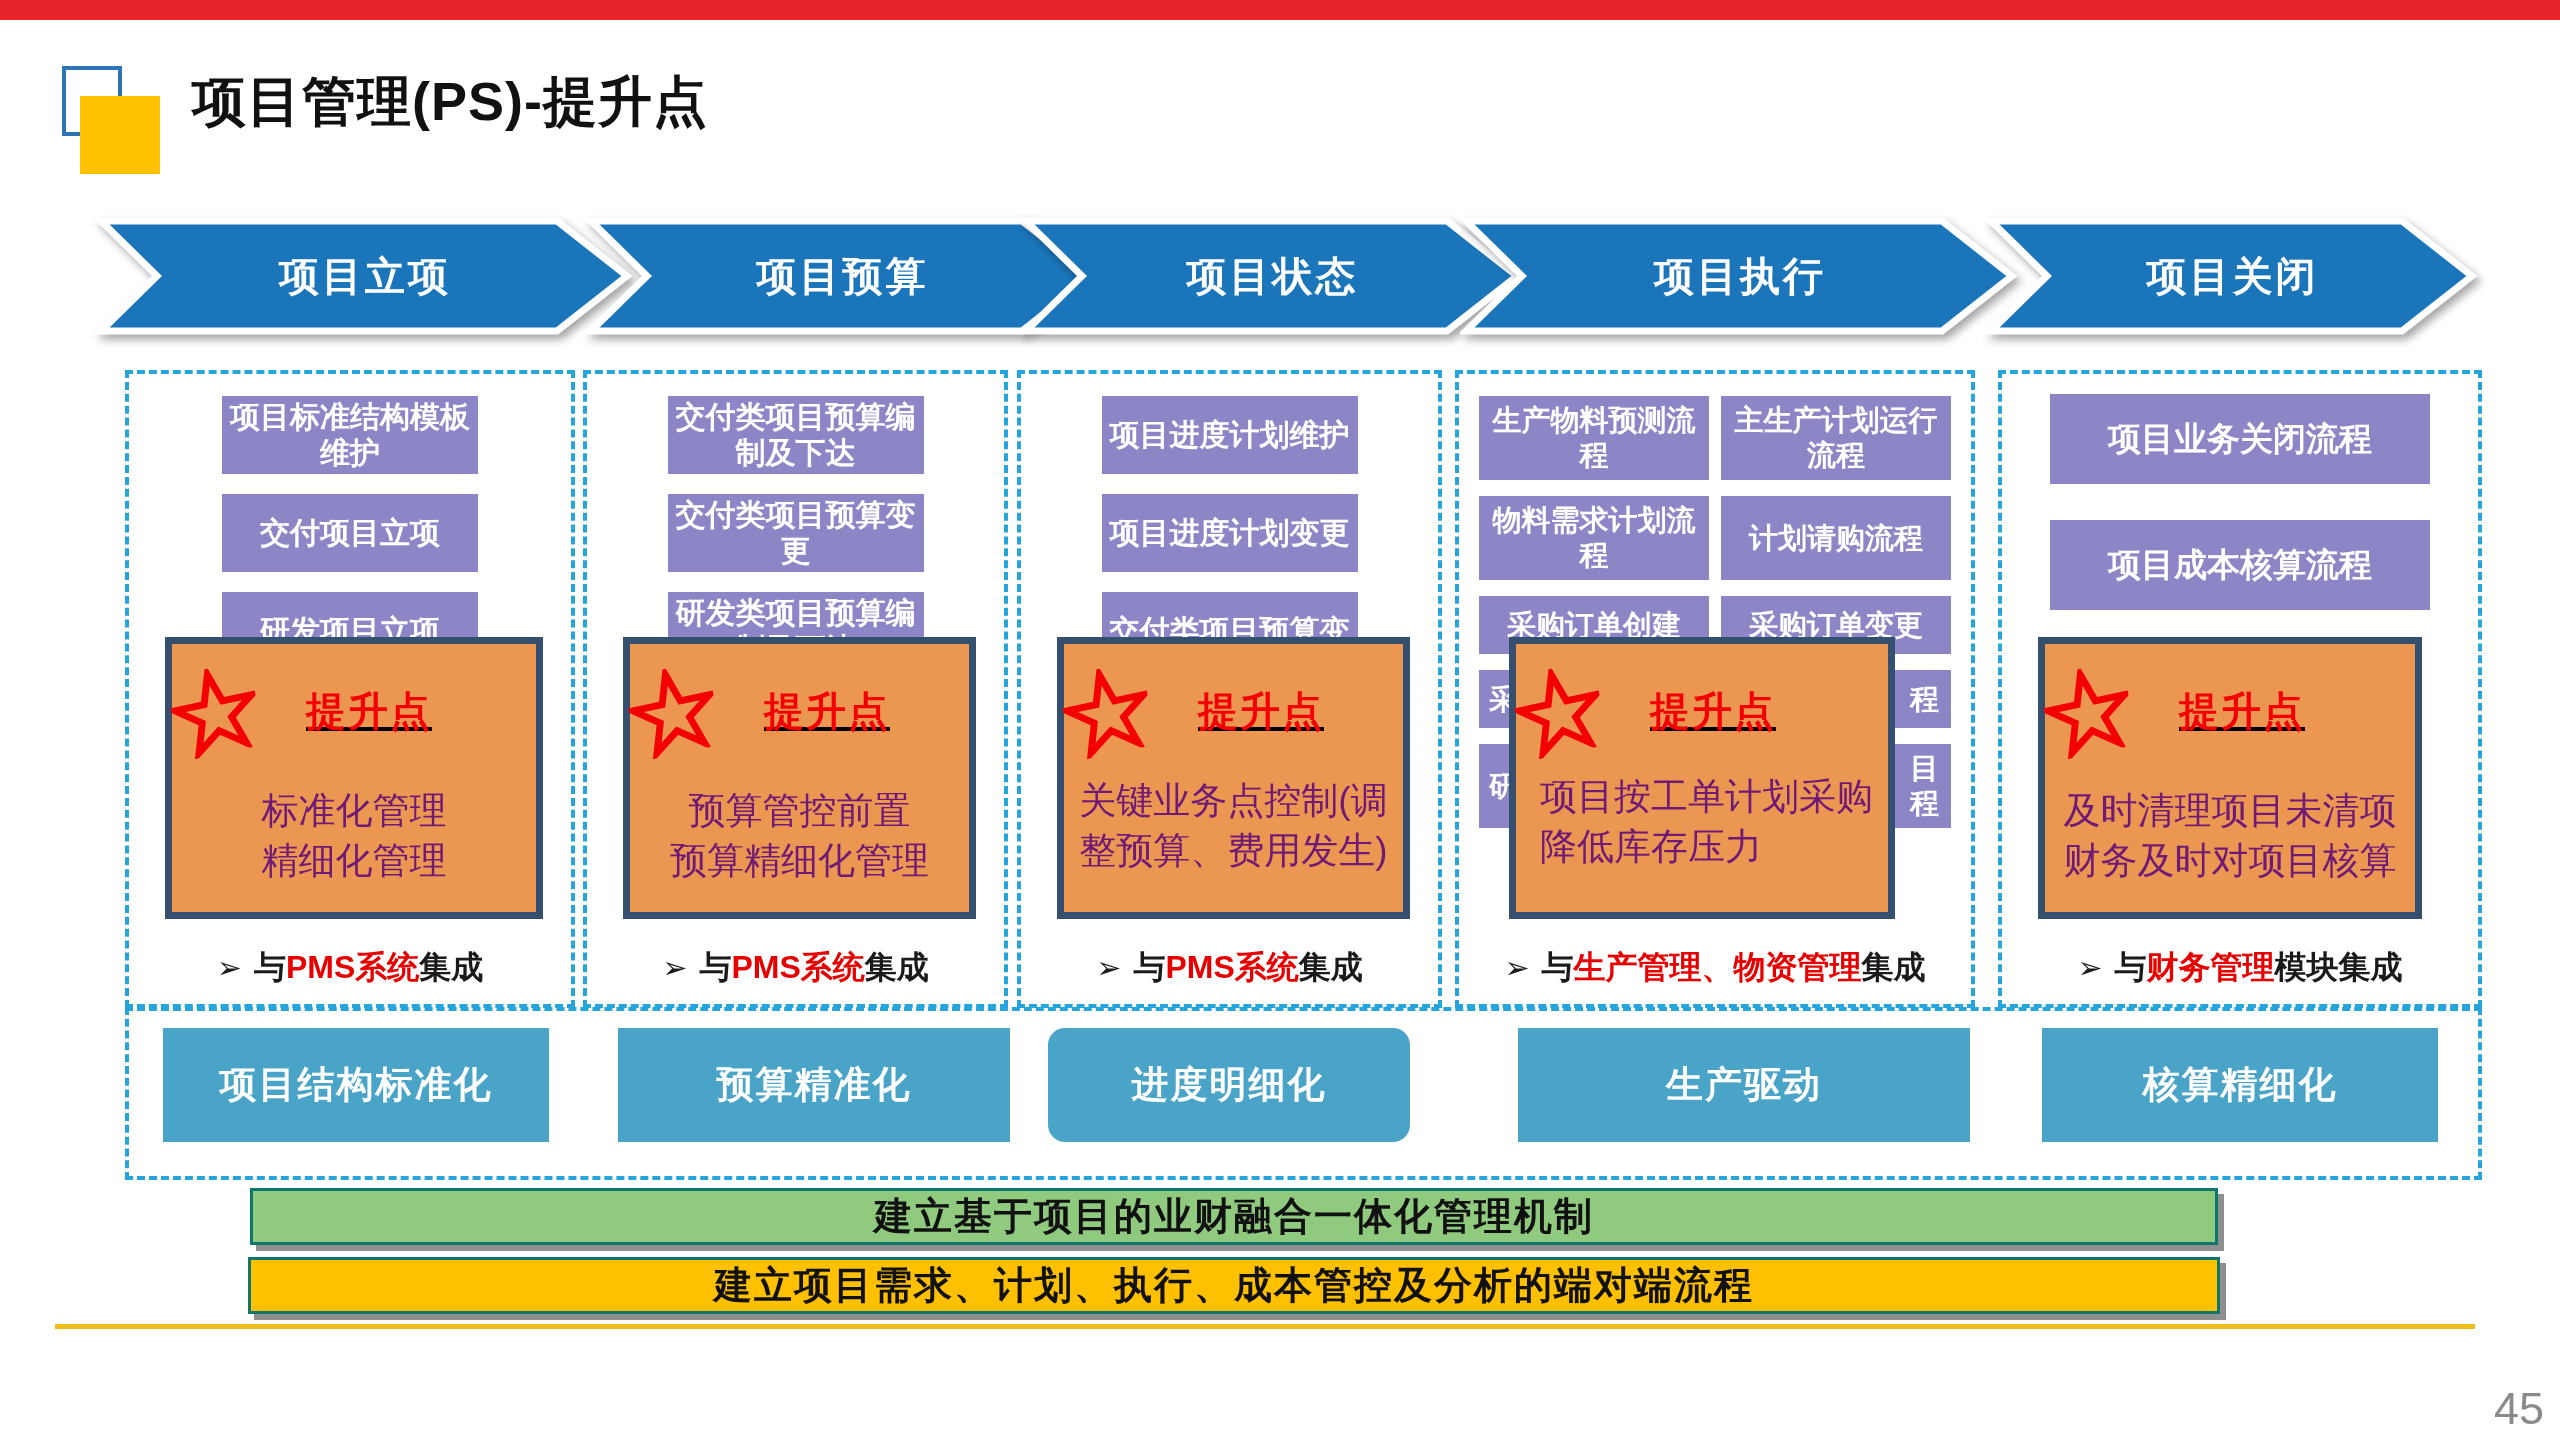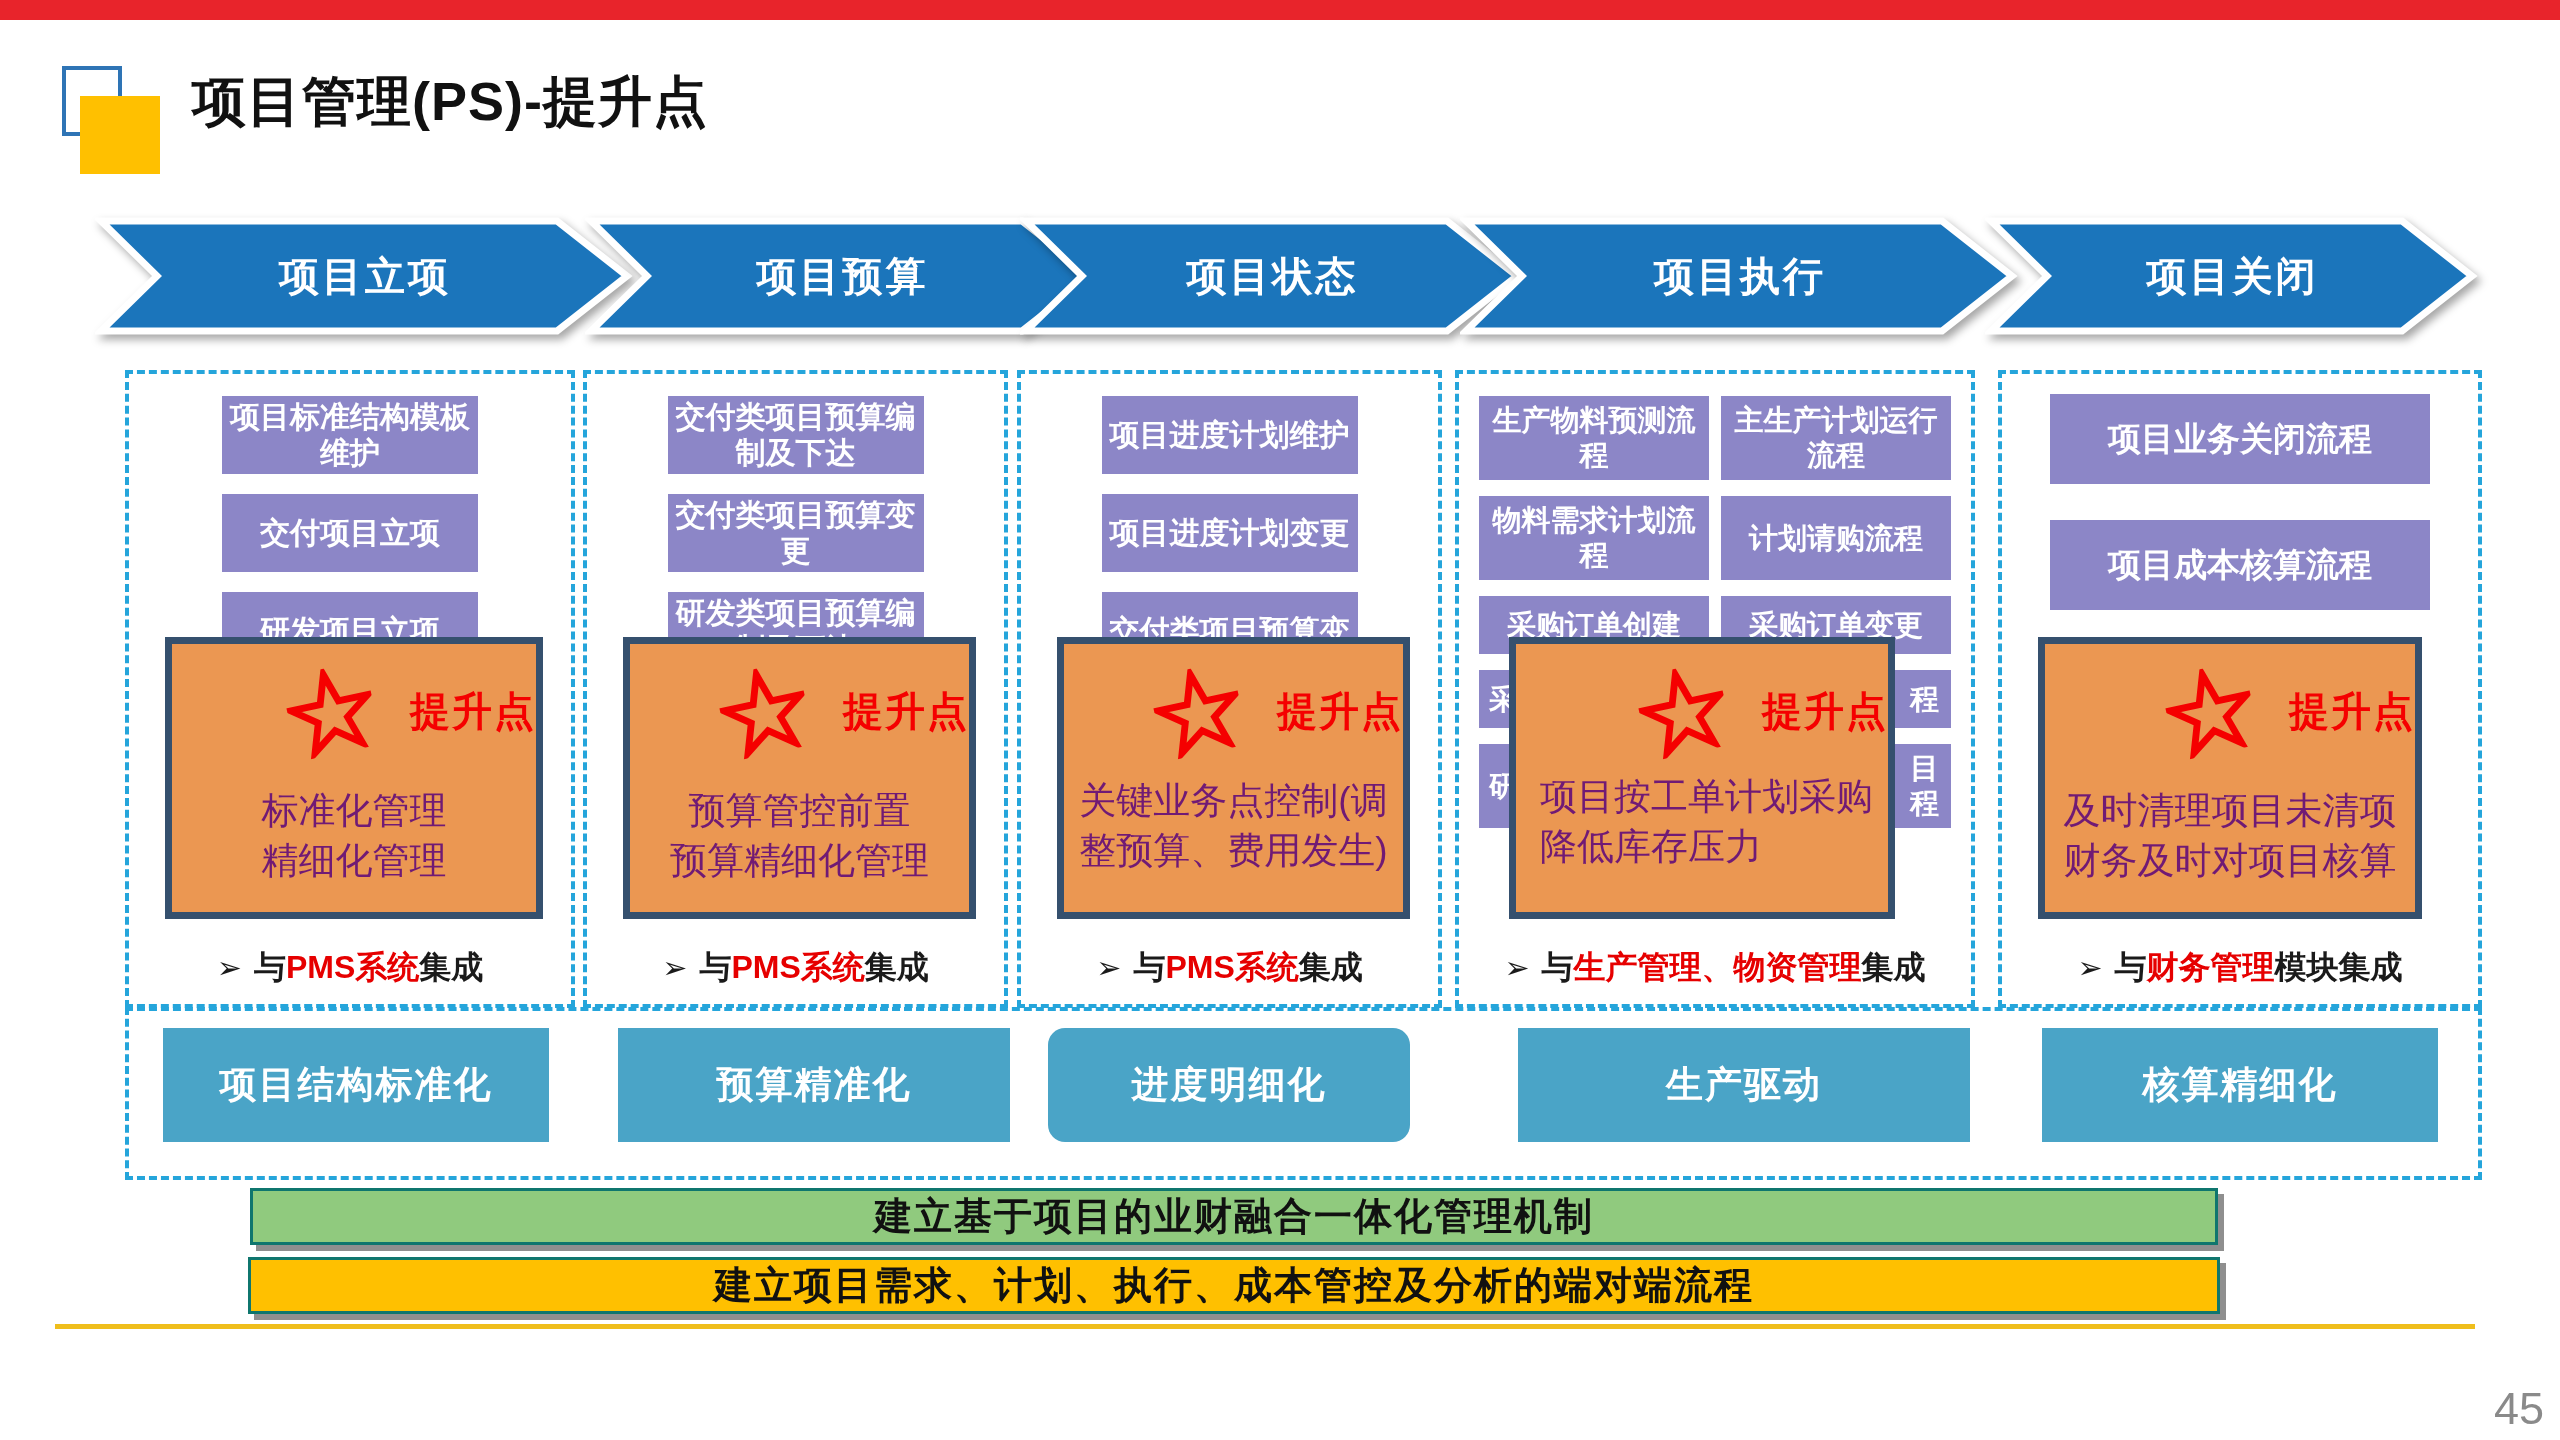--- a/index.html
+++ b/index.html
@@ -35,21 +35,21 @@
   .gh2{height:84px;} .gh1{height:58px;}
   .frag-l{justify-content:flex-start;text-align:left;padding-left:10px;}
   .frag-r{justify-content:flex-end;text-align:right;padding-right:12px;}
   .frag-r-wrap{justify-content:flex-end;text-align:right;padding-left:168px;padding-right:12px;word-break:break-all;}
 
   
   .impr{position:absolute;top:263px;left:36px;right:28px;height:282px;background:#EB9752;
         border:7px solid #35506E;box-sizing:border-box;z-index:5;}
   .c4 .impr{left:50px;right:76px;}
   .c5 .impr{left:36px;right:56px;}
-  .impr-head{display:flex;align-items:center;justify-content:flex-end;gap:36px;margin-top:24px;}
+  .impr-head{display:flex;align-items:center;justify-content:flex-start;gap:48px;margin-top:24px;text-decoration:underline;}
   .star{width:86px;height:86px;transform:rotate(-12deg);}
   .impr-badge{color:#F50000;font-size:40px;font-weight:bold;letter-spacing:2px;}
   .impr-body{margin-top:32px;color:#701a75;font-weight:normal;font-size:37px;text-align:center;line-height:1.35;}
   .c3 .impr-body{margin-top:22px;}
   .c4 .impr-body{text-align:left;padding-left:24px;margin-top:18px;}
 
   .integ{position:absolute;top:572px;left:0;right:0;text-align:center;
          font-size:32px;font-weight:bold;color:#1a1a1a;}
   .integ .red{color:#E60000;}
   .integ-bullet{margin-right:12px;font-size:30px;}

